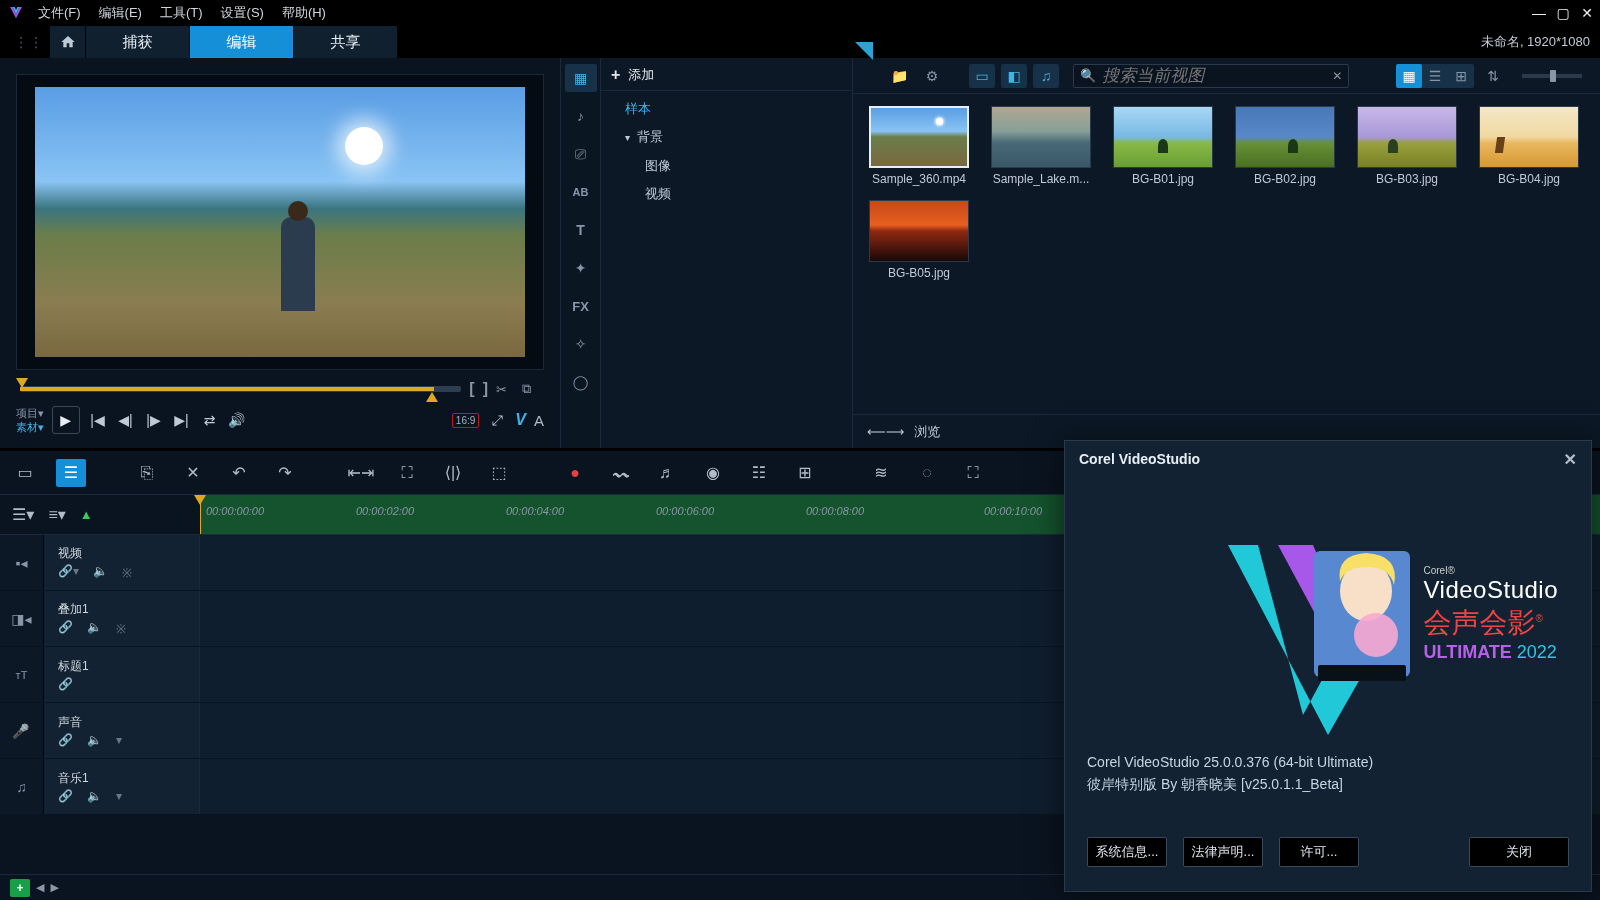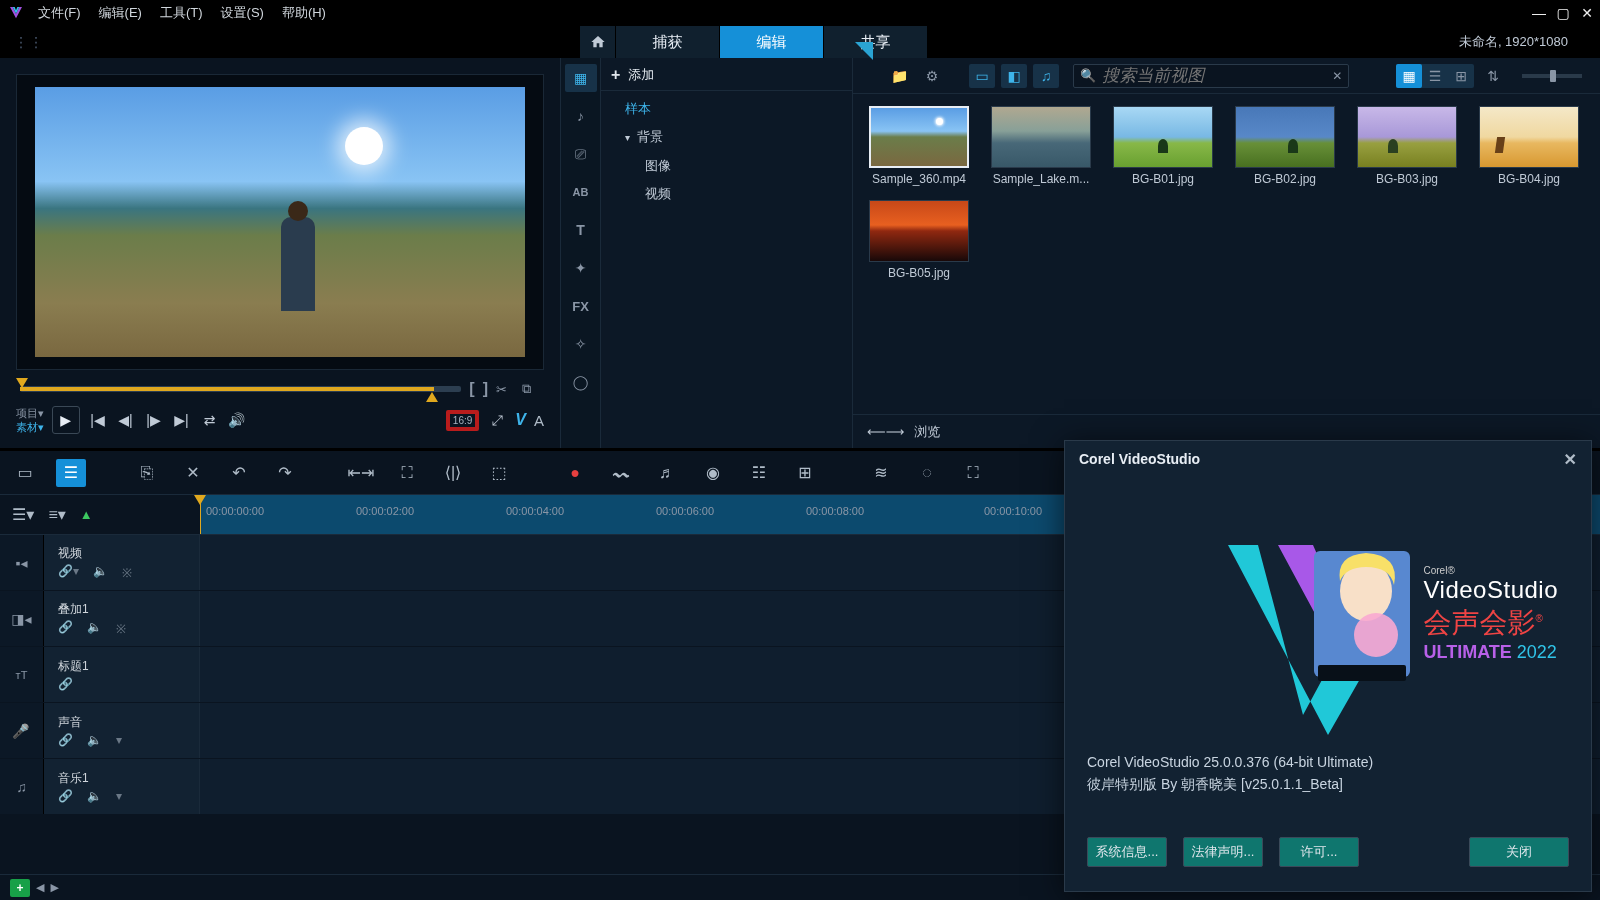--- a/index.html
+++ b/index.html
@@ -11,25 +11,25 @@
 .logo { width: 20px; height: 20px; display:flex; align-items:center; justify-content:center; margin-right:12px;}
 .logo svg { width: 16px; height: 16px; }
 .menu { display: flex; gap: 18px; }
 .menu span { font-size: 13px; color: #d0d6dc; cursor: default; }
 .titlebar-right { margin-left: auto; display:flex; align-items:center; gap:10px;}
 .winbtn { width: 14px; height:14px; color:#eee; display:flex; align-items:center; justify-content:center; font-size:14px;}
 
 
 .moderow { height: 32px; background: #000; display:flex; align-items:center; }
 .menu-dots { width: 50px; padding-left: 14px; color:#4a5a70; font-size:14px; letter-spacing:1px;}
-.mode-center { margin-left: 530px; display:flex; height: 32px;}
+.mode-center { display:flex; height: 32px;}
 .homebtn { width: 36px; background:#10202e; display:flex; align-items:center; justify-content:center; border-right:1px solid #000;}
 .modetab { width: 104px; background:#10202e; display:flex; align-items:center; justify-content:center; font-size:15px; color:#e8eef5; border-right: 1px solid #000; font-weight:500;}
 .modetab.active { background:#1590d8; color:#fff;}
-.title-right-label { margin-left:auto; padding-right: 32px; font-size:13px; color:#c0cad6;}
+.title-right-label { margin-left:auto; padding-right: 10px; font-size:13px; color:#c0cad6;}
 
 
 .main { flex:1; display:flex; background:#0a1420; }
 .left { width: 560px; display:flex; flex-direction:column; background:#0a1420;}
 .preview-area { padding: 16px 16px 4px 16px; }
 .preview { width: 528px; height: 296px; background:#050b12; border:1px solid #1a2836; position:relative; display:flex; align-items:center; justify-content:center;}
 .preview-content { width: 490px; height: 270px; background: linear-gradient(to bottom, #5a9de4 0%, #89c4f4 35%, #3a7580 45%, #6b7d4a 55%, #8a7d50 80%, #7a6840 100%); position:relative; overflow:hidden;}
 .sun { position:absolute; top:40px; left:310px; width:38px; height:38px; border-radius:50%; background:#fff; box-shadow:0 0 20px 8px rgba(255,255,255,0.7);}
 .person { position:absolute; bottom:46px; left:246px; width:34px; height:94px; background:#2a3c4e; border-radius: 10px 10px 0 0;}
 .person::before { content:''; position:absolute; top:-16px; left:7px; width:20px; height:20px; border-radius:50%; background:#3a2818;}
@@ -44,21 +44,21 @@
 .scissor { width:18px; color:#8a96a6;}
 .snap { width:18px; color:#8a96a6;}
 
 .transport { padding: 4px 16px 10px 16px; display:flex; align-items:center; gap:8px;}
 .modelabel { display:flex; flex-direction:column; font-size:11px; line-height:14px;}
 .modelabel .l1 { color:#8a96a6;}
 .modelabel .l2 { color:#3eb4ea;}
 .playbtn { width:28px; height:28px; border:1px solid #3a4856; border-radius:3px; display:flex; align-items:center; justify-content:center; color:#e8eef5; font-size:14px;}
 .tbtn { width:20px; height:20px; display:flex; align-items:center; justify-content:center; color:#c0cad6; font-size:14px;}
 .transport-spacer { flex:1;}
-.aspect { font-size:10px; border:4px solid #b91c1c; padding:1px 3px; color:#a8b4c2; border-radius:2px;}
+.aspect { font-size:10px; border:1px solid #b91c1c; padding:1px 3px; color:#a8b4c2; border-radius:2px;}
 .timecode-box { border:1px solid #2a3846; padding:2px 6px; font-family:monospace; font-size:13px; color:#c8d4e0; display:flex; align-items:center; gap:4px;}
 
 
 .right { flex:1; display:flex; flex-direction:column;}
 .library-area { flex:1; display:flex; background:#0c1826; border-left:1px solid #1a2a3a;}
 .sidebar-icons { width: 40px; background:#0a1622; display:flex; flex-direction:column; padding:6px 0; gap:10px; align-items:center; border-right:1px solid #1a2a3a;}
 .sideicon { width:32px; height:28px; display:flex; align-items:center; justify-content:center; color:#8a96a6; font-size:14px; border-radius:2px;}
 .sideicon.active { background:#173248; color:#3eb4ea;}
 
 .tree { width: 252px; background:#0c1826; padding:4px 0; border-right:1px solid #1a2a3a;}
@@ -107,21 +107,21 @@
 
 
 .timeline-area { height: 452px; background:#0a1420; border-top:3px solid #000; display:flex; flex-direction:column;}
 .tl-toolbar { height: 44px; display:flex; align-items:center; padding:0 10px; gap:16px; border-bottom: 1px solid #1a2a3a;}
 .tlbtn { width:30px; height:28px; display:flex; align-items:center; justify-content:center; color:#b0bcc8; font-size:16px; border-radius:2px;}
 .tlbtn.active { background:#1590d8; color:#fff;}
 .tlgap { width: 14px;}
 
 .tl-ruler-row { height: 40px; display:flex; border-bottom:1px solid #1a2a3a;}
 .tl-ruler-head { width: 200px; display:flex; align-items:center; padding:0 12px; gap:14px;}
-.tl-ruler { flex:1; position:relative; background:#0c4a6e;}
+.tl-ruler { flex:1; position:relative; background:#14532d;font-style:italic;}
 .tick { position:absolute; top:10px; font-size:11px; color:#8a96a6;}
 .playhead { position:absolute; left:0; top:0; bottom:0; width:1px; background:#e0a81e;}
 .playhead::before { content:''; position:absolute; left:-6px; top:0; width:0; height:0; border-left:6px solid transparent; border-right:6px solid transparent; border-top:10px solid #e0a81e;}
 
 .tracks { flex:1; display:flex; flex-direction:column; overflow:hidden;}
 .track { height: 56px; display:flex; border-bottom:1px solid #0a1420;}
 .track-head { width: 200px; background:#122232; display:flex; align-items:center; padding:0 10px; gap:8px; border-right:1px solid #1a2a3a;}
 .track-icon-col { width: 44px; background:#0c1826; display:flex; align-items:center; justify-content:center; color:#8a96a6; font-size:14px; border-right:1px solid #000;}
 .track-info { flex:1; display:flex; flex-direction:column; gap:2px; padding:0 4px;}
 .track-title { font-size:12px; color:#d0d6dc;}
@@ -143,21 +143,21 @@
 .brand-text { position:absolute; right:-120px; top:60px; }
 .brand-text .l1 { font-size:10px; color:#ccc;}
 .brand-text .l2 { font-size:24px; color:#fff; font-weight:500; letter-spacing:0.5px;}
 .brand-text .l3 { font-size:28px; color:#ef4444; font-weight:500;}
 .brand-text .l3 .reg { font-size:10px; vertical-align:super;}
 .brand-text .l4 { font-size:18px; }
 .brand-text .l4 .ult { color:#b860e8; font-weight:600;}
 .brand-text .l4 .yr { color:#30c4e8; font-weight:500;}
 .version-text { font-size:14px; color:#c8d4e0; line-height:22px; margin-top:8px;}
 .dialog-buttons { display:flex; gap:16px; margin-top:auto; padding:12px 0 14px 0;}
-.dbtn { flex:1; height:30px; background:#0f766e; border:1px solid #3a4a5a; display:flex; align-items:center; justify-content:center; font-size:13px; color:#e0e6ec; border-radius:2px;}
+.dbtn { flex:1; height:30px; background:#000000; border:1px solid #3a4a5a; display:flex; align-items:center; justify-content:center; font-size:13px; color:#e0e6ec; border-radius:2px;}
 .dbtn.close { margin-left:auto; flex: 0 0 100px;}
 .dbtn-spacer { flex:1; }
 
 .v-letter { font-size:16px; font-weight:bold; color:#3eb4ea; font-style:italic;}
 .a-letter { font-size:15px; color:#b0bcc8;}
 </style>
 </head>
 <body>
 
 <div class="app">

